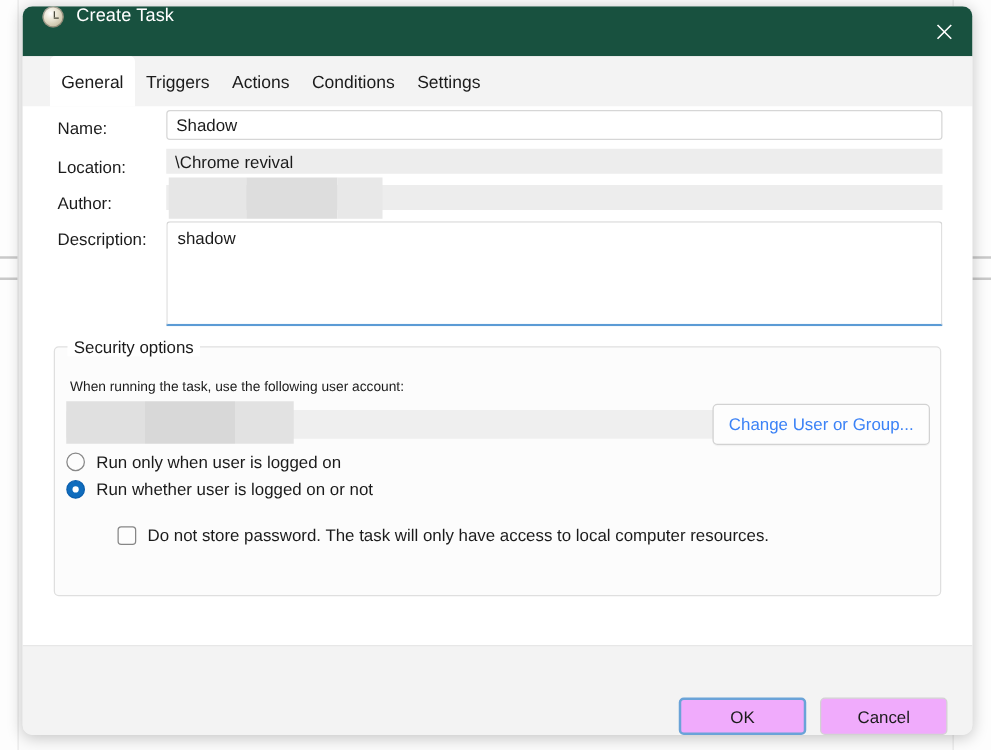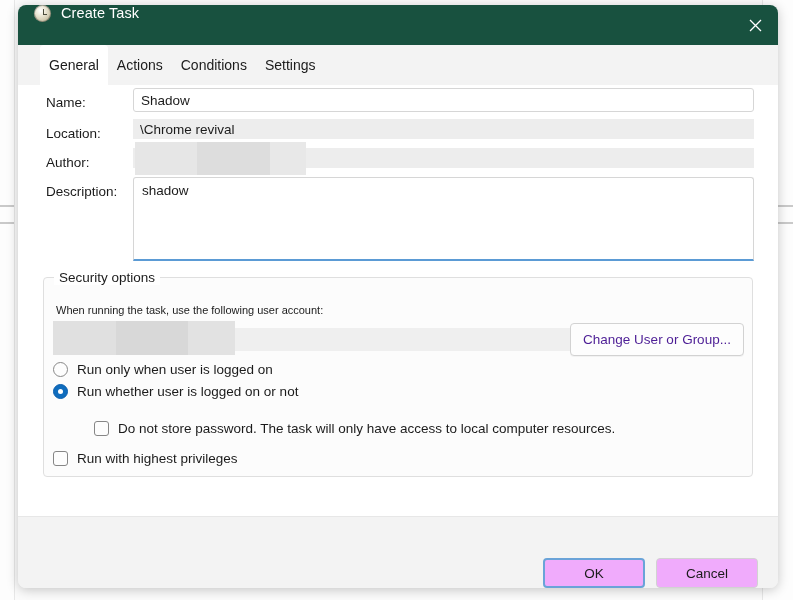--- a/index.html
+++ b/index.html
@@ -251,21 +251,21 @@
   #change-user-btn {
     position: absolute;
     left: 552px;
     top: 238px;
     width: 172px;
     height: 31px;
     background: #fdfdfd;
     border: 1px solid #d2d2d2;
     border-radius: 4px;
     font-size: 13.5px;
-    color: #4c1d95;
+    color: #3b82f6;
     display: flex;
     align-items: center;
     justify-content: center;
     cursor: pointer;
     box-shadow: 0 1px 0 rgba(0,0,0,.04);
   }
 
   .opt-row {
     position: absolute;
     display: flex;
@@ -416,20 +416,23 @@
           <path d="M1 1 L12 12 M12 1 L1 12" stroke="#ffffff" stroke-width="1.3" fill="none"></path>
         </svg>
       </div>
     </div>
 
     <div id="tabstrip">
       <div class="tab active">
         <span>General</span>
       </div>
       <div class="tab">
+        <span>Triggers</span>
+      </div>
+      <div class="tab">
         <span>Actions</span>
       </div>
       <div class="tab">
         <span>Conditions</span>
       </div>
       <div class="tab">
         <span>Settings</span>
       </div>
     </div>
 
@@ -489,24 +492,20 @@
       <div class="opt-row" id="opt-whether">
         <span class="radio checked"></span>
         <span>Run whether user is logged on or not</span>
       </div>
 
       <div class="opt-row" id="opt-no-password">
         <span class="checkbox"></span>
         <span>Do not store password.  The task will only have access to local computer resources.</span>
       </div>
 
-      <div class="opt-row" id="opt-highest">
-        <span class="checkbox"></span>
-        <span>Run with highest privileges</span>
-      </div>
 
     </div>
 
     <div id="footer">
       <div class="btn focused">
         <span>OK</span>
       </div>
       <div class="btn">
         <span>Cancel</span>
       </div>

